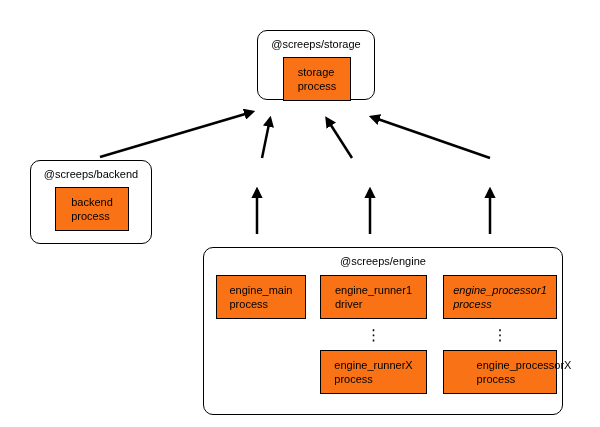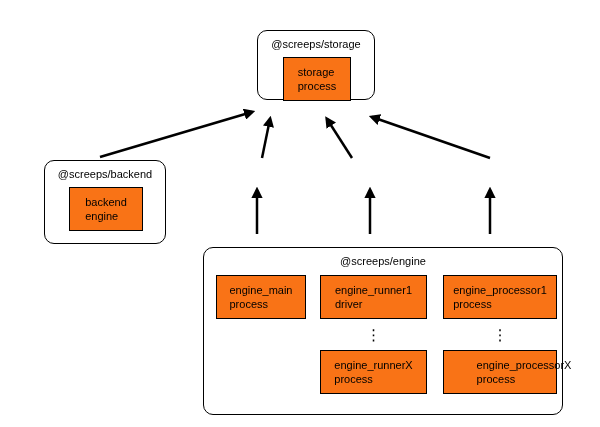--- a/index.html
+++ b/index.html
@@ -79,37 +79,37 @@
     <line x1="370" y1="234" x2="370" y2="190" stroke="#000" stroke-width="2.5" marker-end="url(#arrowhead)"></line>
     <line x1="490" y1="234" x2="490" y2="190" stroke="#000" stroke-width="2.5" marker-end="url(#arrowhead)"></line>
   </svg>
 
   <div class="container" style="left:257px; top:30px; width:118px; height:70px;">
     <div class="node-title">@screeps/storage</div>
     <div class="process-box" style="left:25px; top:26px; width:68px; height:44px;">storage
 process</div>
   </div>
 
-  <div class="container" style="left:44px; top:160px; width:122px; height:84px;">
+  <div class="container" style="left:30px; top:160px; width:122px; height:84px;">
     <div class="node-title">@screeps/backend</div>
     <div class="process-box" style="left:24px; top:26px; width:74px; height:44px;">backend
-engine</div>
+process</div>
   </div>
 
 
   <div class="container" style="left:203px; top:247px; width:360px; height:168px;">
     <div class="node-title">@screeps/engine</div>
 
     <div class="process-box" style="left:12px; top:27px; width:90px; height:44px;">engine_main
 process</div>
 
     <div class="process-box" style="left:116px; top:27px; width:107px; height:44px;">engine_runner1
 driver</div>
 
-    <div class="process-box" style="left:239px; top:27px; width:114px; height:44px;">engine_processor1
+    <div class="process-box" style="left:239px; top:27px; width:114px; height:44px;font-style:italic;">engine_processor1
 process</div>
 
     <div class="dots" style="left:116px; top:73px; width:107px; height:27px;">⋮</div>
 
     <div class="dots" style="left:239px; top:73px; width:114px; height:27px;">⋮</div>
 
     <div class="process-box" style="left:116px; top:102px; width:107px; height:44px;">engine_runnerX
 process</div>
 
     <div class="process-box" style="left:239px; top:102px; width:114px; height:44px;padding-left:48px;">engine_processorX

